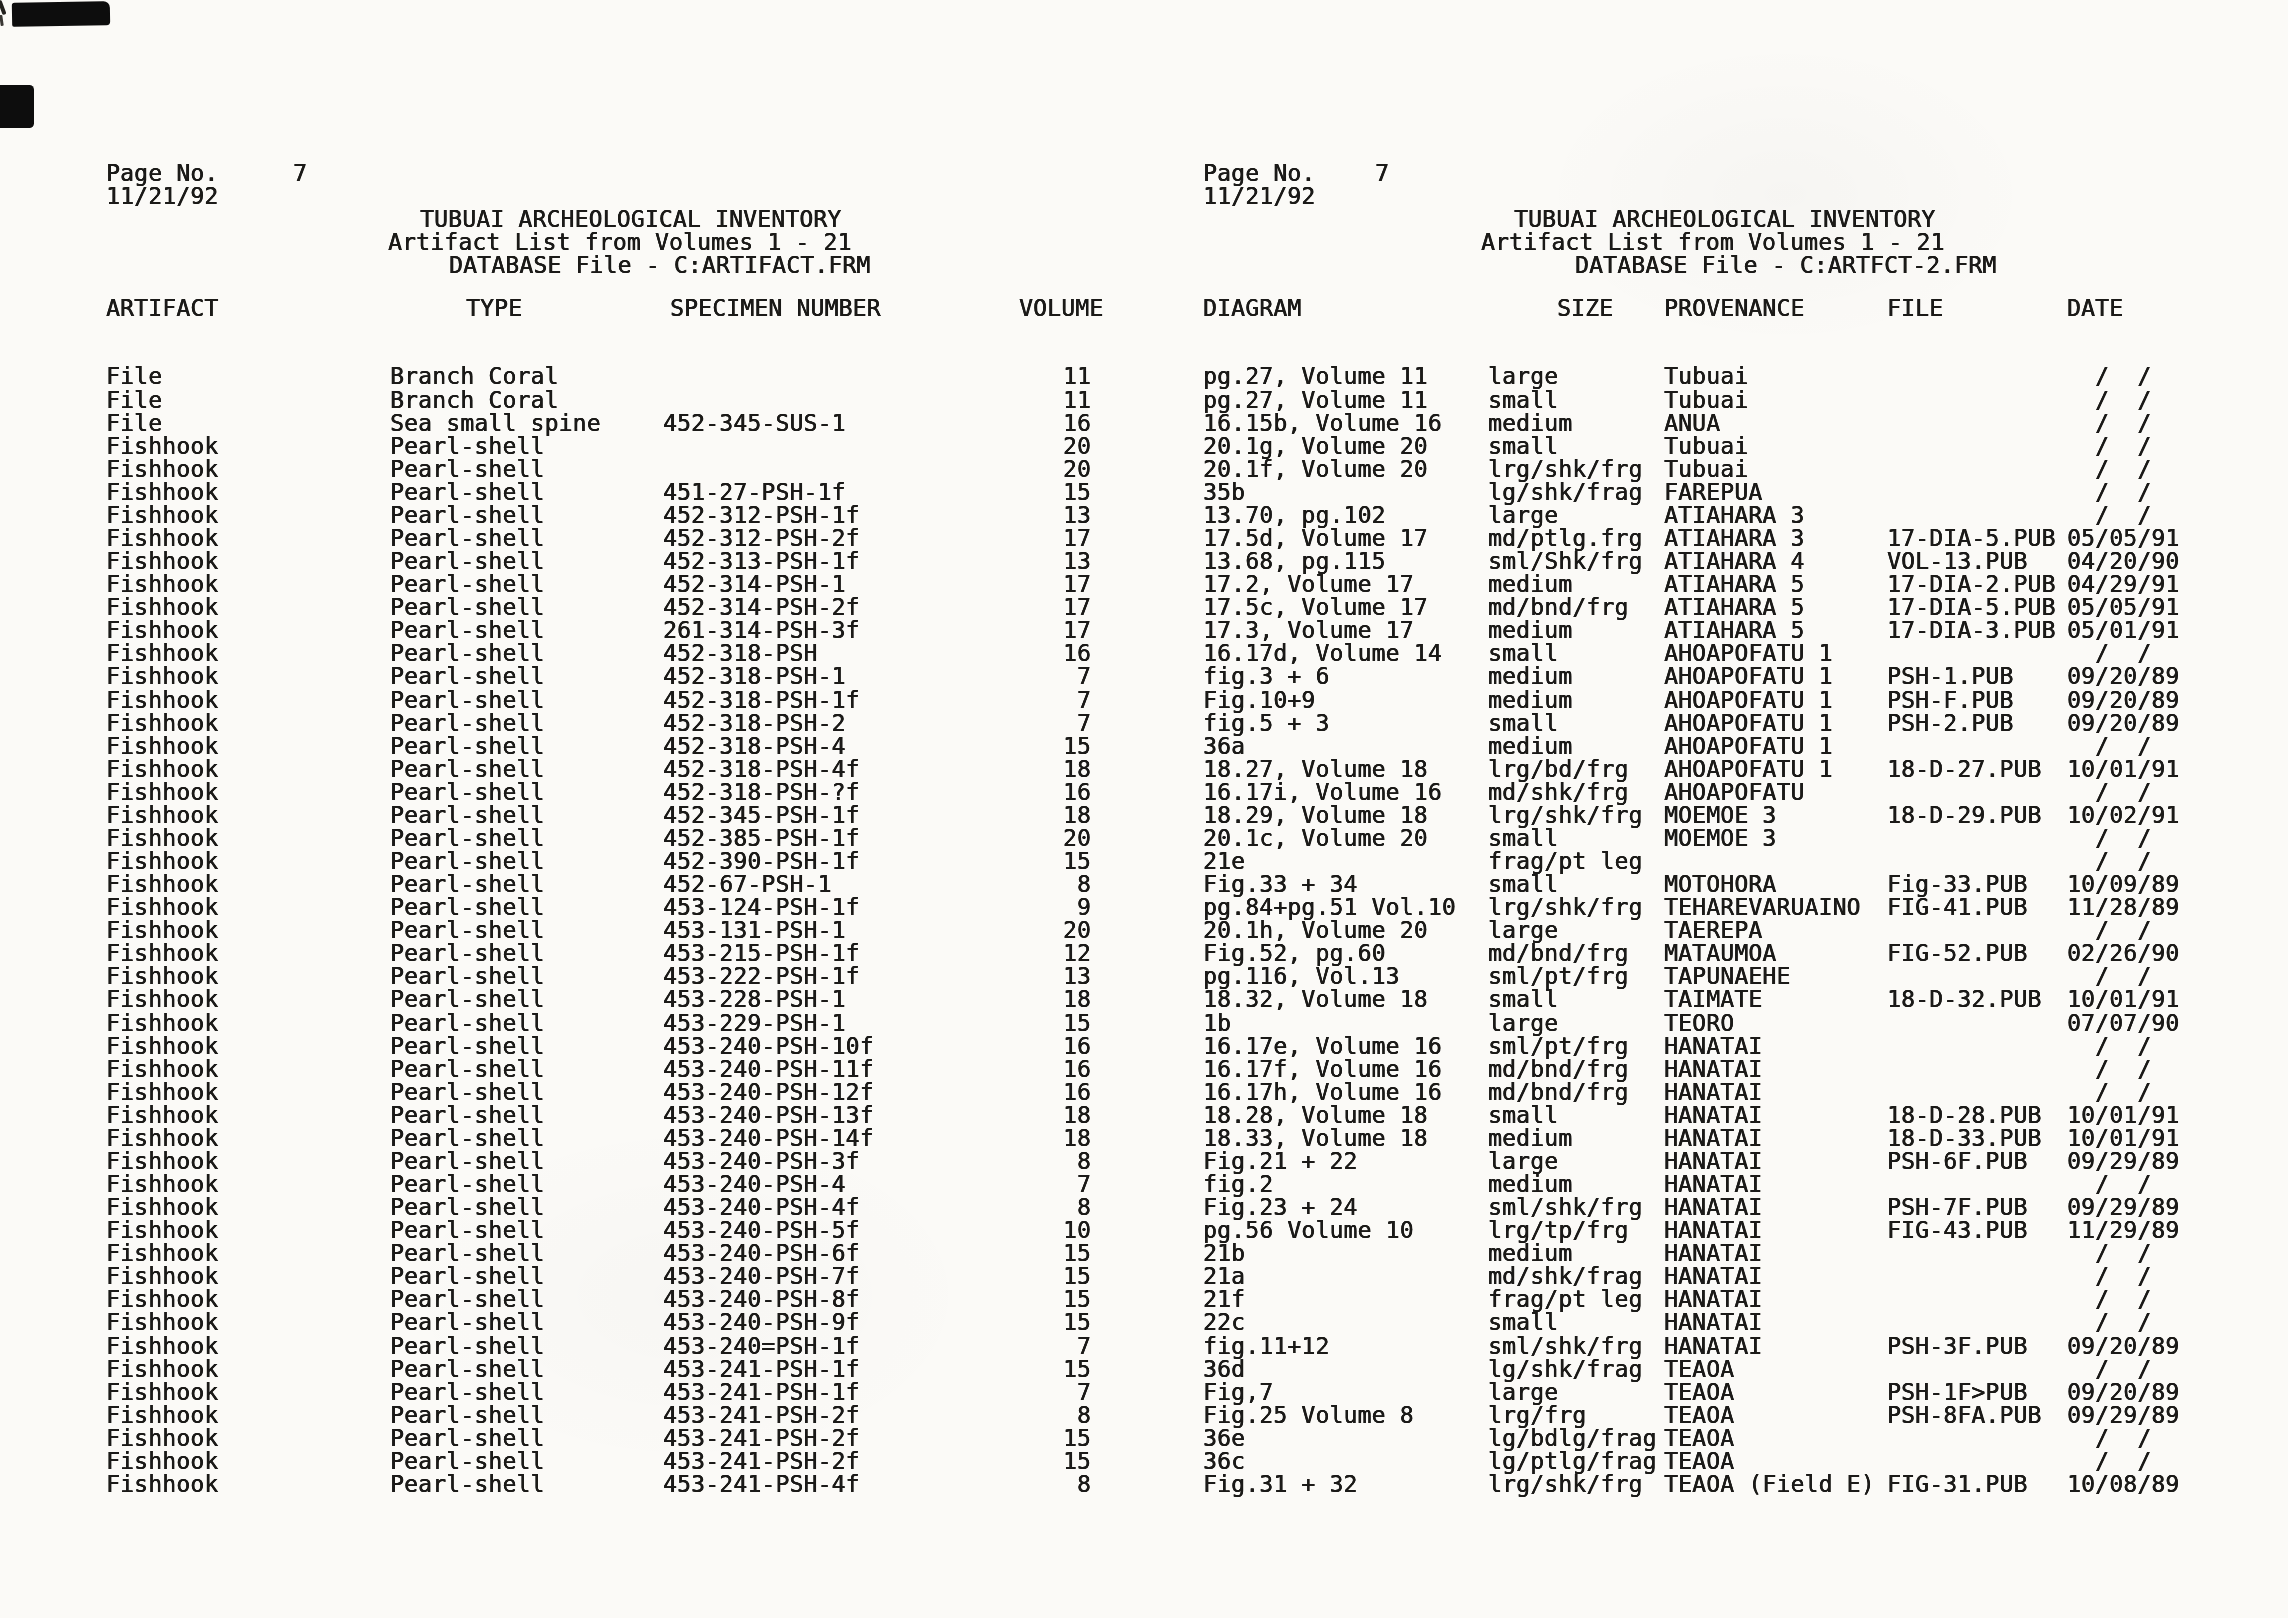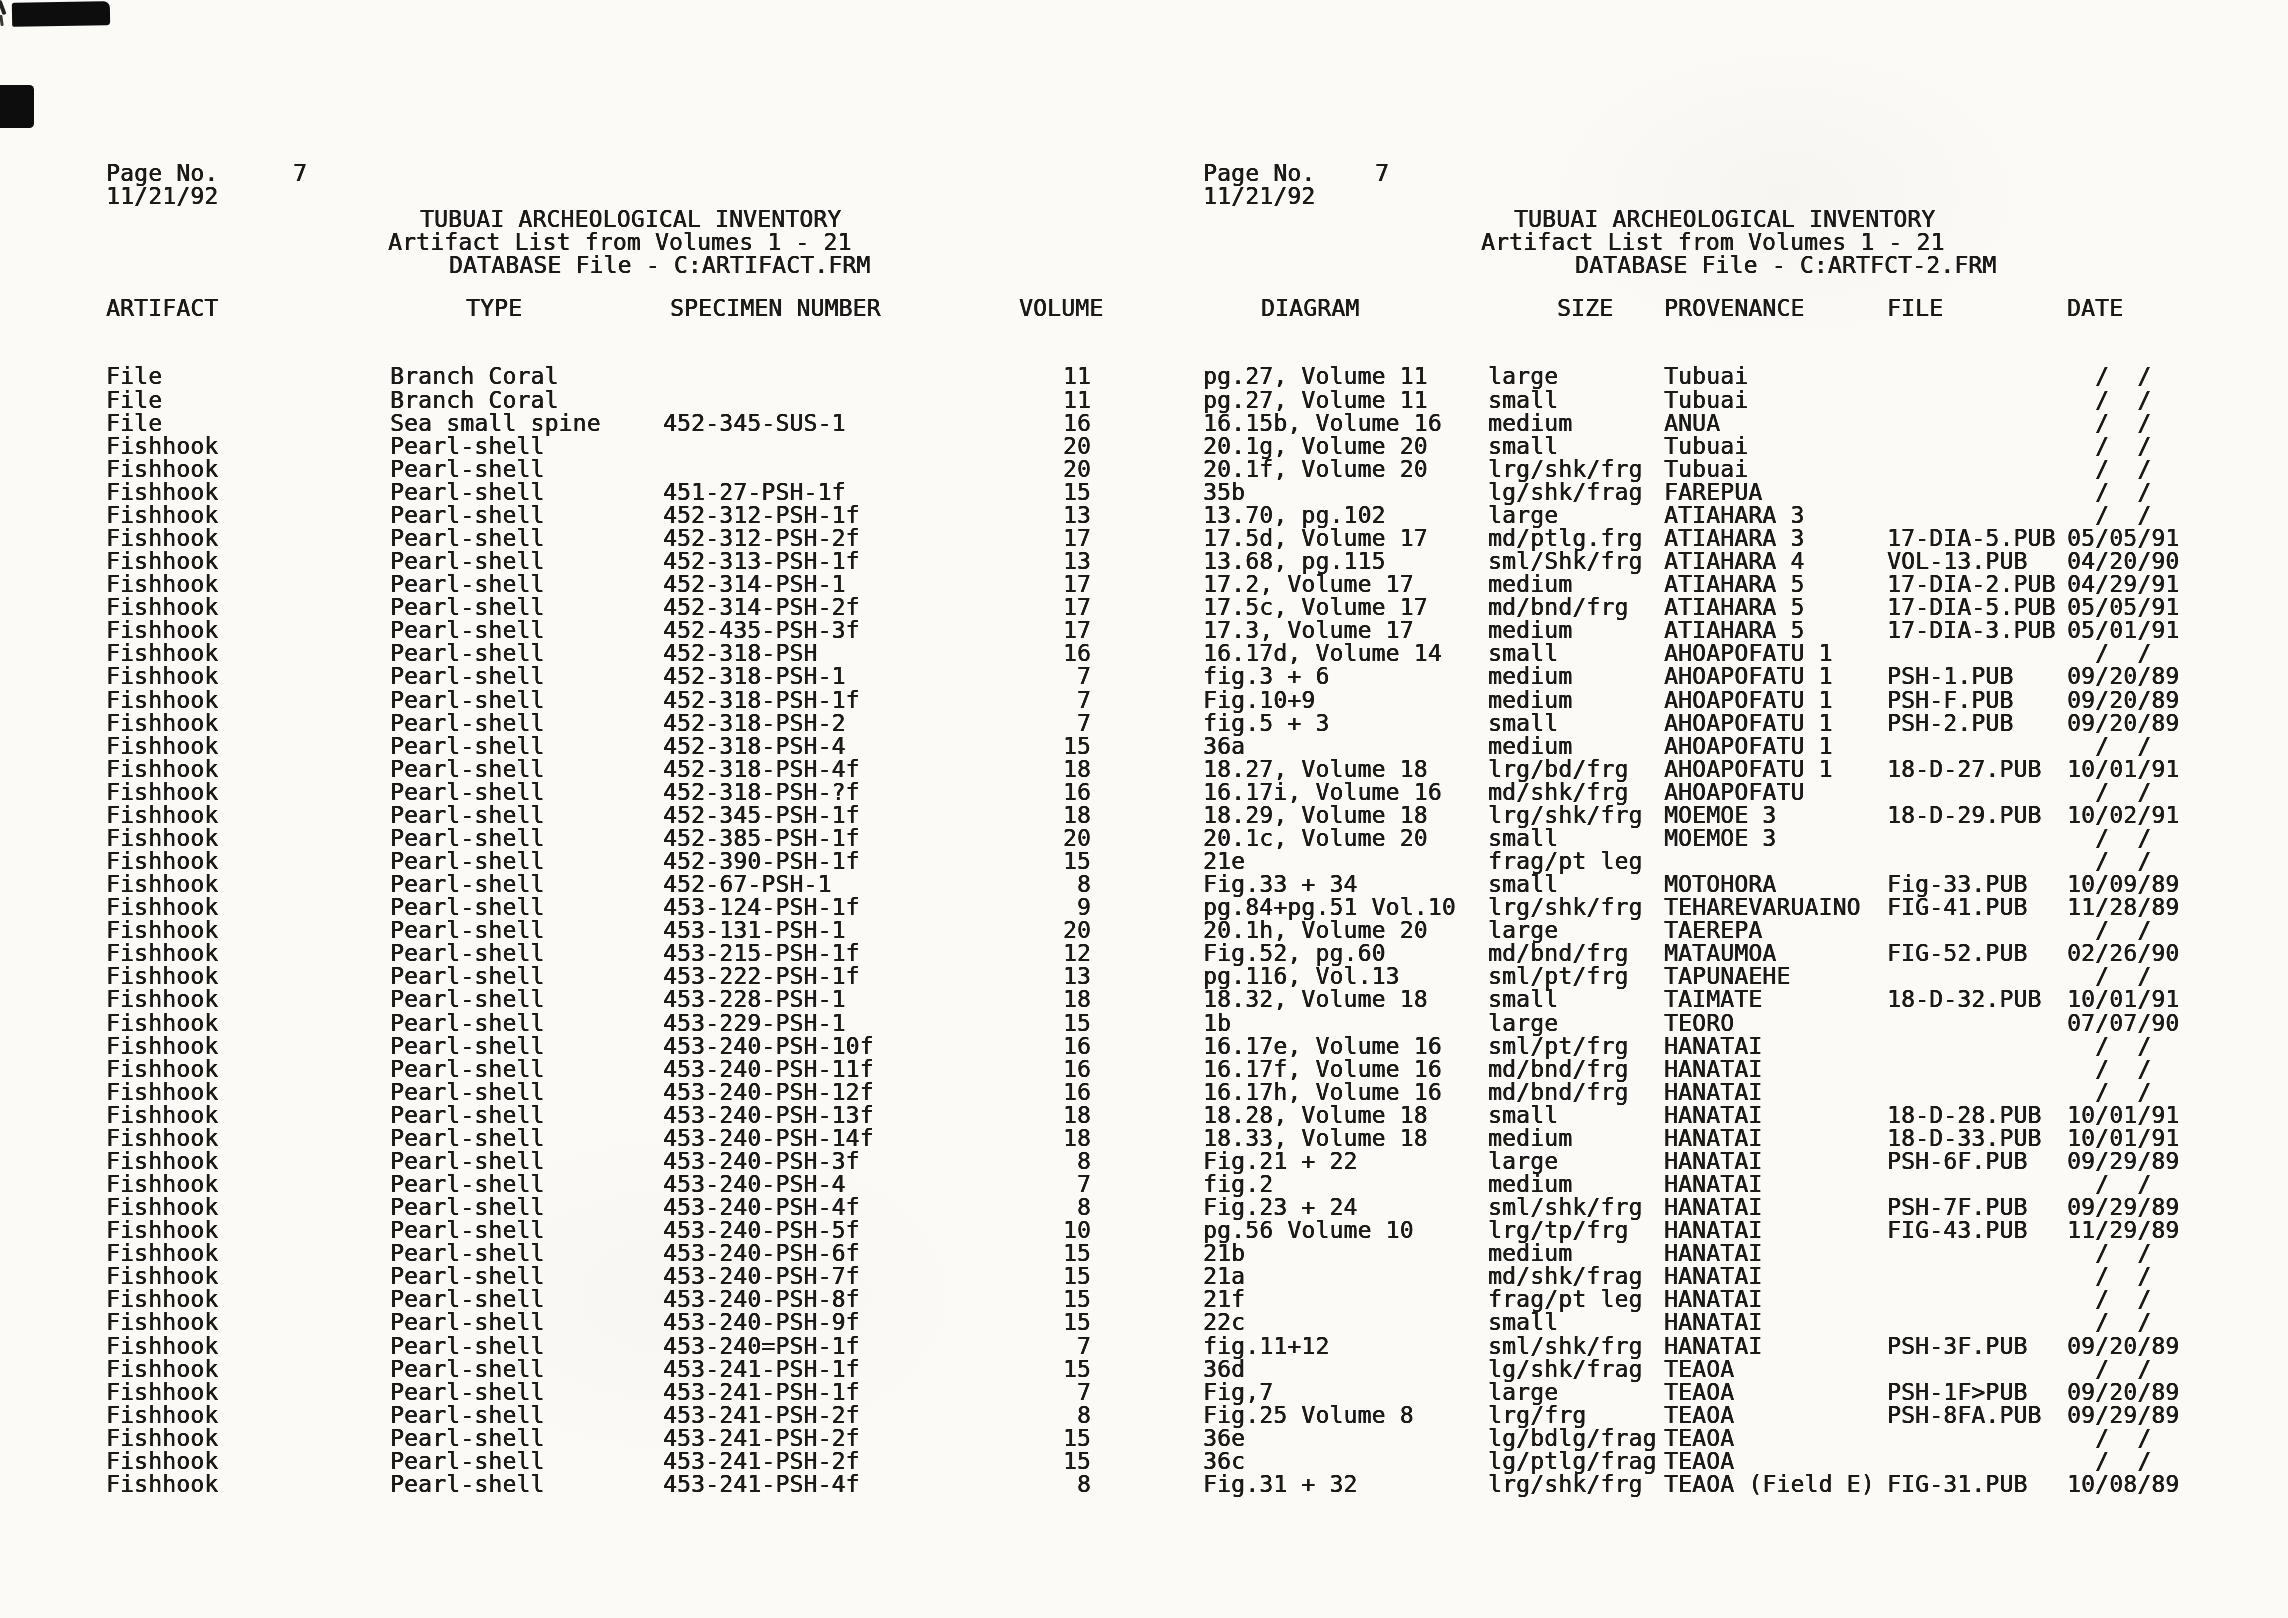--- a/index.html
+++ b/index.html
@@ -56,21 +56,21 @@
   <span class="t" style="left:466px; top:297px">TYPE</span>
   <span class="t" style="left:670px; top:297px">SPECIMEN NUMBER</span>
   <span class="t" style="left:1019px; top:297px">VOLUME</span>
 
   <span class="t" style="left:1203px; top:162px">Page No.</span>
   <span class="t" style="left:1375px; top:162px">7</span>
   <span class="t" style="left:1203px; top:185px">11/21/92</span>
   <span class="t" style="left:1514px; top:208px">TUBUAI ARCHEOLOGICAL INVENTORY</span>
   <span class="t" style="left:1481px; top:231px">Artifact List from Volumes 1 - 21</span>
   <span class="t" style="left:1575px; top:254px">DATABASE File - C:ARTFCT-2.FRM</span>
-  <span class="t" style="left:1261px; top:297px">DIAGRAM</span>
+  <span class="t" style="left:1203px; top:297px">DIAGRAM</span>
   <span class="t" style="left:1557px; top:297px">SIZE</span>
   <span class="t" style="left:1664px; top:297px">PROVENANCE</span>
   <span class="t" style="left:1887px; top:297px">FILE</span>
   <span class="t" style="left:2067px; top:297px">DATE</span>
 
   <div id="rows">
       <div class="row" style="top: 365px;">
         <span class="cell c-artifact">File</span>
         <span class="cell c-type">Branch Coral</span>
         <span class="cell c-volume">11</span>
@@ -176,21 +176,21 @@
         <span class="cell c-volume">17</span>
         <span class="cell c-diagram">17.5c, Volume 17</span>
         <span class="cell c-size">md/bnd/frg</span>
         <span class="cell c-provenance">ATIAHARA 5</span>
         <span class="cell c-file">17-DIA-5.PUB</span>
         <span class="cell c-date">05/05/91</span>
       </div>
       <div class="row" style="top: 619px;">
         <span class="cell c-artifact">Fishhook</span>
         <span class="cell c-type">Pearl-shell</span>
-        <span class="cell c-specimen">452-435-PSH-3f</span>
+        <span class="cell c-specimen">261-314-PSH-3f</span>
         <span class="cell c-volume">17</span>
         <span class="cell c-diagram">17.3, Volume 17</span>
         <span class="cell c-size">medium</span>
         <span class="cell c-provenance">ATIAHARA 5</span>
         <span class="cell c-file">17-DIA-3.PUB</span>
         <span class="cell c-date">05/01/91</span>
       </div>
       <div class="row" style="top: 642px;">
         <span class="cell c-artifact">Fishhook</span>
         <span class="cell c-type">Pearl-shell</span>

